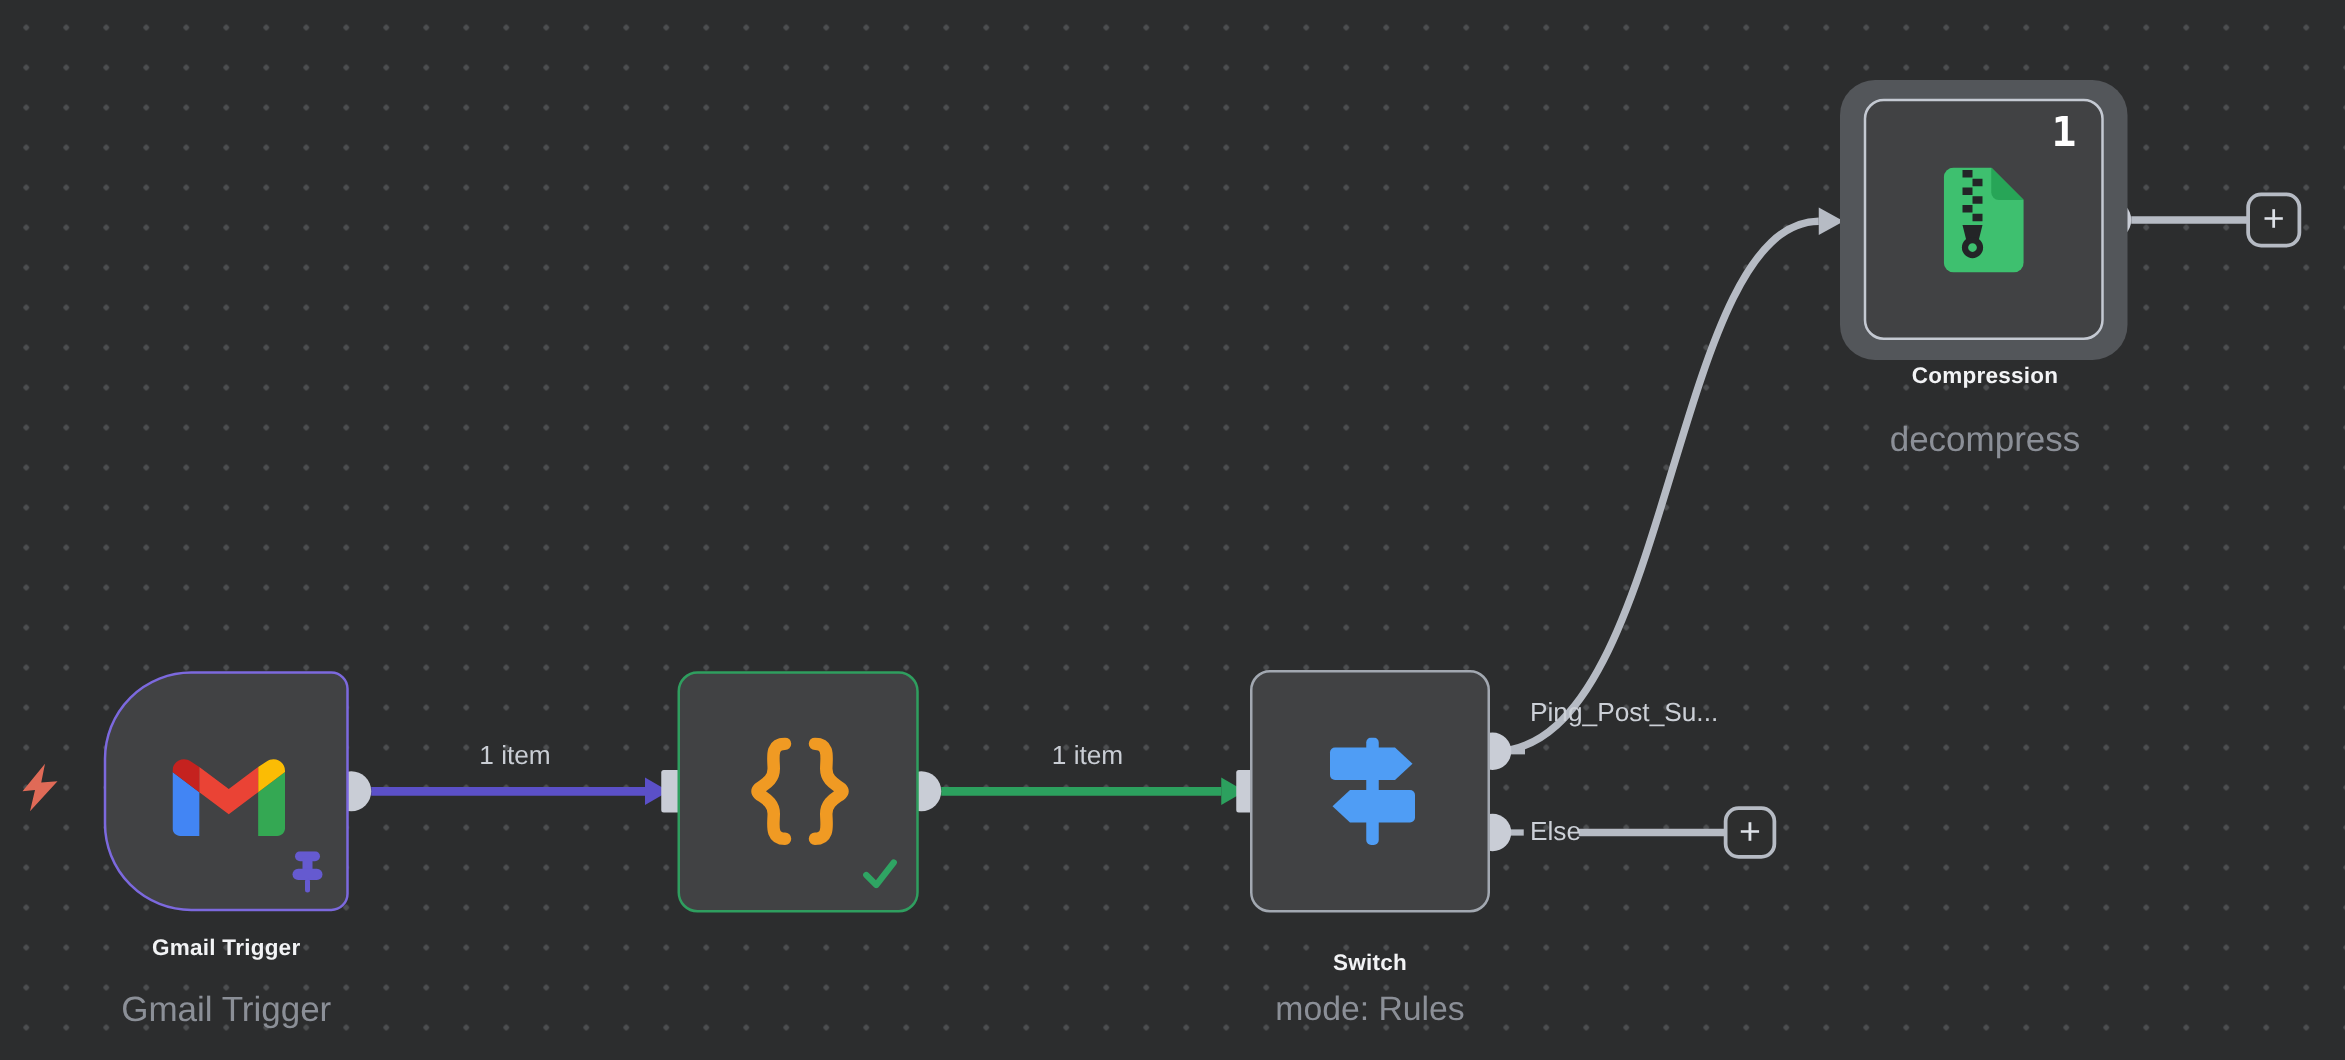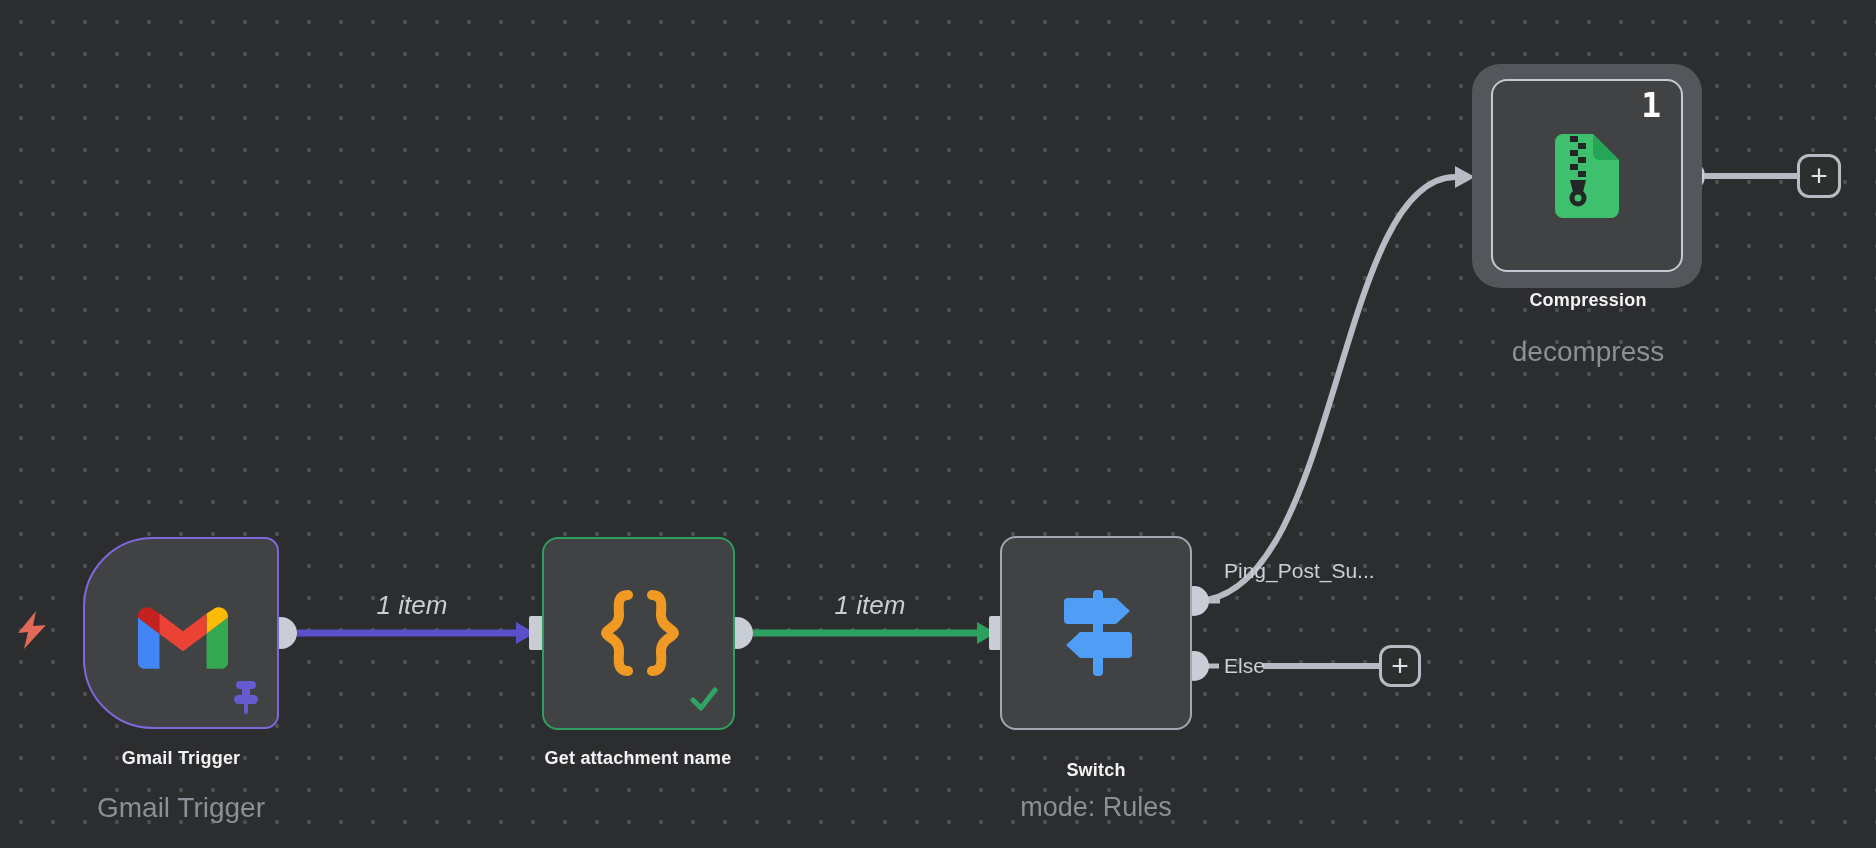--- a/index.html
+++ b/index.html
@@ -15,21 +15,21 @@
   .node-title{
     position:absolute;transform:translateX(-50%);white-space:nowrap;
     color:#f2f3f5;font-size:18px;font-weight:600;letter-spacing:.2px;
   }
   .node-sub{
     position:absolute;transform:translateX(-50%);white-space:nowrap;
     color:#8b8f97;font-size:28px;font-weight:400;
   }
   .edge-label{
     position:absolute;transform:translate(-50%,-50%);white-space:nowrap;
-    color:#c9cdd4;font-size:26px;font-style:italic;
+    color:#c9cdd4;font-size:21px;
   }
   .port-label{
     position:absolute;transform:translateY(-50%);white-space:nowrap;
     color:#ccd0d7;font-size:21px;
   }
   .plus-btn{
     position:absolute;box-sizing:border-box;border:3px solid #b6bbc4;border-radius:12px;
     background:#2d2e2e;color:#dde1e7;display:flex;align-items:center;justify-content:center;
     font-size:30px;font-weight:400;line-height:1;cursor:pointer;
   }
@@ -98,21 +98,20 @@
 
   <div class="node" style="left:542px;top:537px;width:193px;height:193px;border:2.5px solid #2f9e5f;border-radius:16px;">
     <svg class="icon" style="left:54px;top:51px;" width="84" height="86" viewBox="0 0 84 86">
       <path d="M30 5 C18 5 21 17 21 25 C21 37 8 39 8 43 C8 47 21 49 21 61 C21 69 18 81 30 81" fill="none" stroke="#f09a23" stroke-width="10" stroke-linecap="round"></path>
       <path d="M54 5 C66 5 63 17 63 25 C63 37 76 39 76 43 C76 47 63 49 63 61 C63 69 66 81 54 81" fill="none" stroke="#f09a23" stroke-width="10" stroke-linecap="round"></path>
     </svg>
     <svg class="icon" style="left:146px;top:148px;" width="28" height="24" viewBox="0 0 28 24">
       <polyline points="3,13 11,21 25,3" fill="none" stroke="#2fa463" stroke-width="5" stroke-linecap="round" stroke-linejoin="round"></polyline>
     </svg>
   </div>
-  <div class="node-title" style="left:638px;top:748px;">Get attachment name</div>
 
   <div class="node" style="left:1000px;top:536px;width:192px;height:194px;border:2.5px solid #a2a8b1;border-radius:16px;">
     <svg class="icon" style="left:56px;top:52px;" width="80" height="88" viewBox="0 0 80 88">
       <rect x="35" y="0" width="10" height="86" rx="4" fill="#4f9df5"></rect>
       <path d="M10 8 H58 L72 21 L58 34 H10 a4 4 0 0 1 -4 -4 V12 a4 4 0 0 1 4 -4 Z" fill="#4f9df5"></path>
       <path d="M70 42 H22 L8 55 L22 68 H70 a4 4 0 0 0 4 -4 V46 a4 4 0 0 0 -4 -4 Z" fill="#4f9df5"></path>
     </svg>
   </div>
   <div class="node-title" style="left:1096px;top:748px;margin-top:12px;">Switch</div>
   <div class="node-sub" style="left:1096px;top:792px;font-size:27px;">mode: Rules</div>

